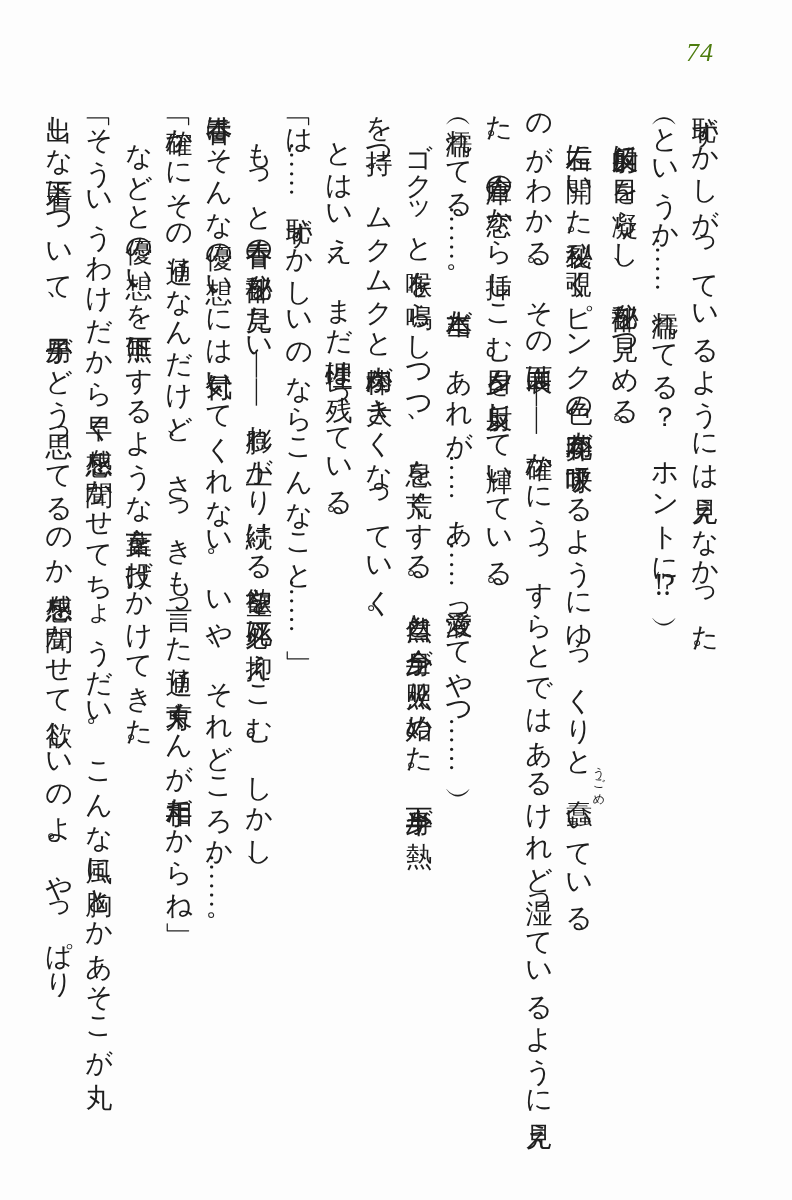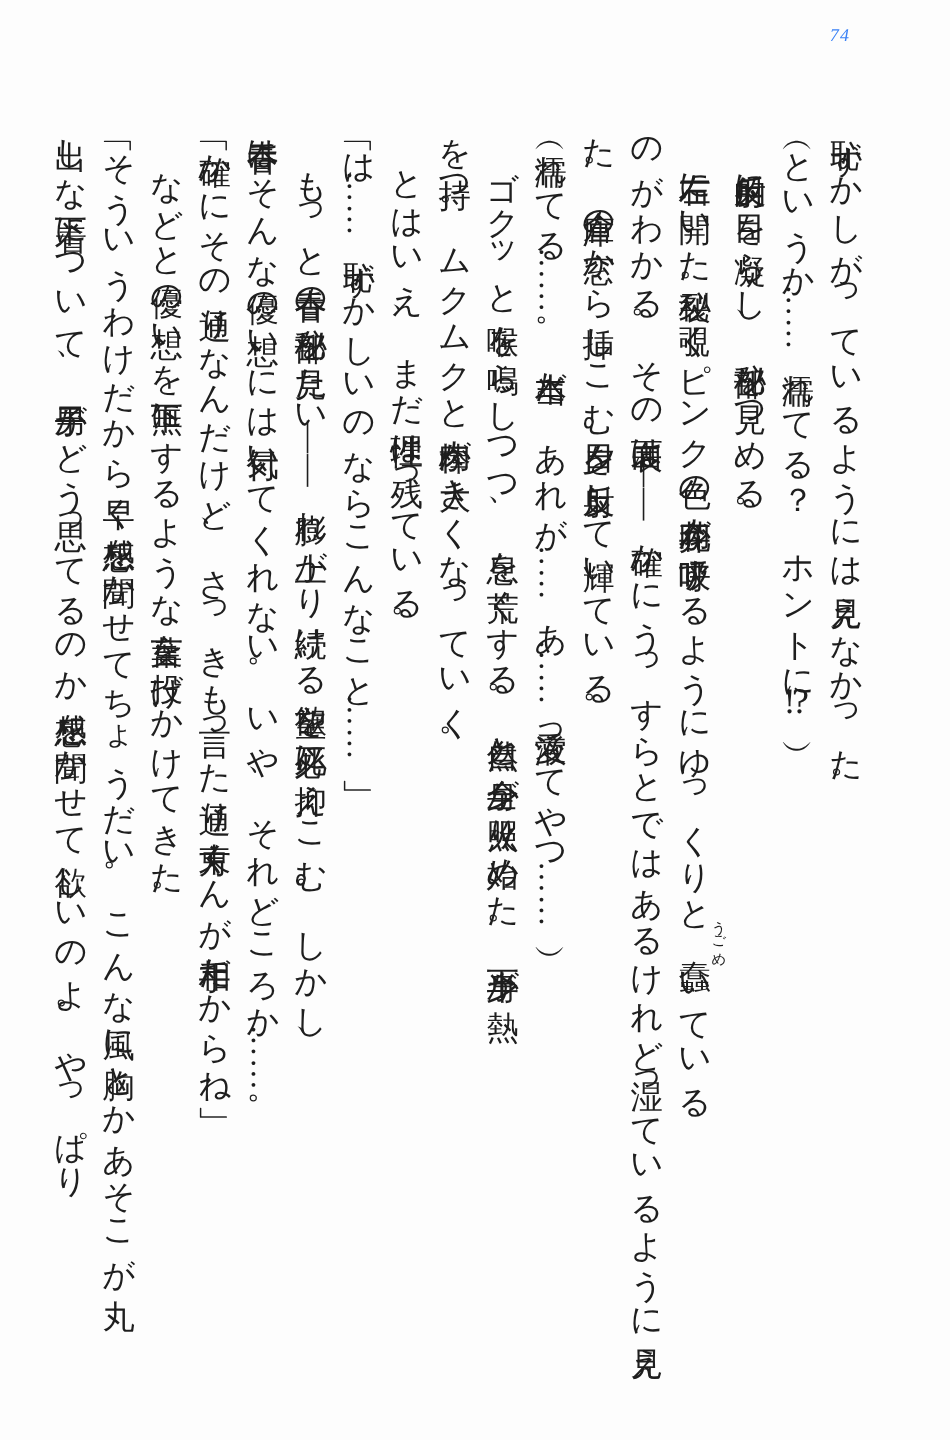--- a/index.html
+++ b/index.html
@@ -9,27 +9,27 @@
   body {
     width: 792px;
     height: 1200px;
     position: relative;
     background: #fdfdfd;
     overflow: hidden;
     font-family: "Liberation Serif", "DejaVu Serif", serif;
   }
   .page-number {
     position: absolute;
-    top: 22px;
+    top: 38px;
     left: 680px;
     width: 40px;
     text-align: center;
-    font-size: 15px;
+    font-size: 26px;
     font-style: italic;
-    color: #3b82f6;
+    color: #4d7c0f;
     letter-spacing: 1px;
   }
   .text-area {
     position: absolute;
     top: 96px;
     left: 45px;
     width: 680px;
     height: 1064px;
     writing-mode: vertical-rl;
     text-orientation: mixed;

